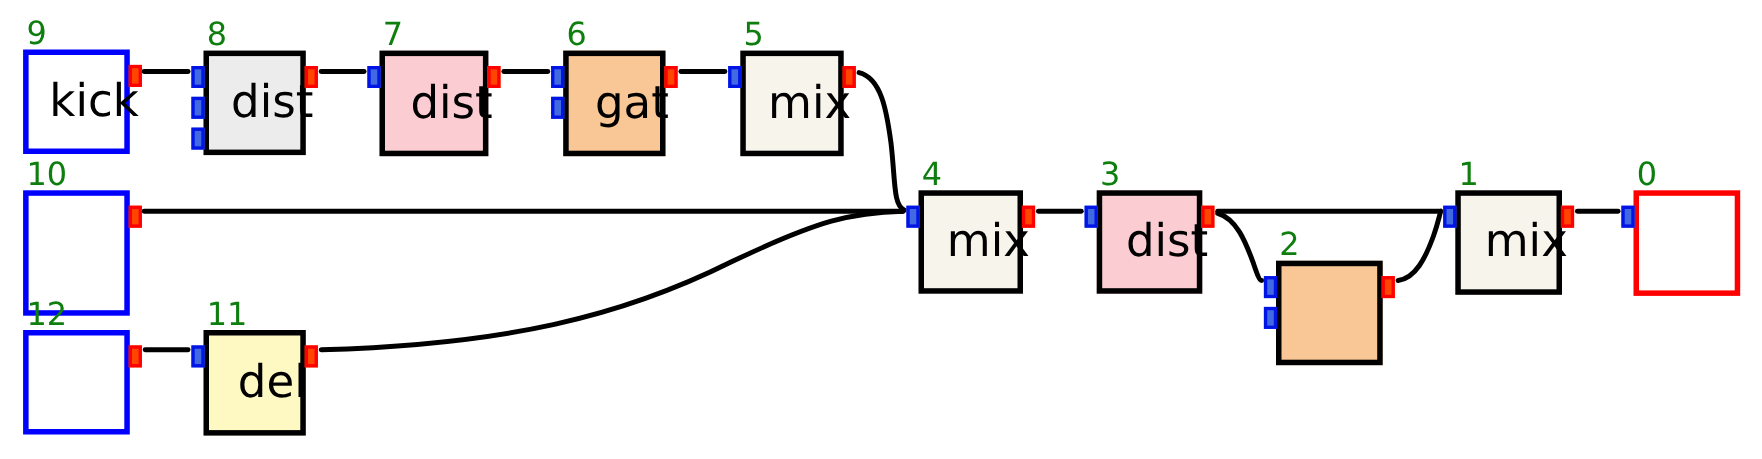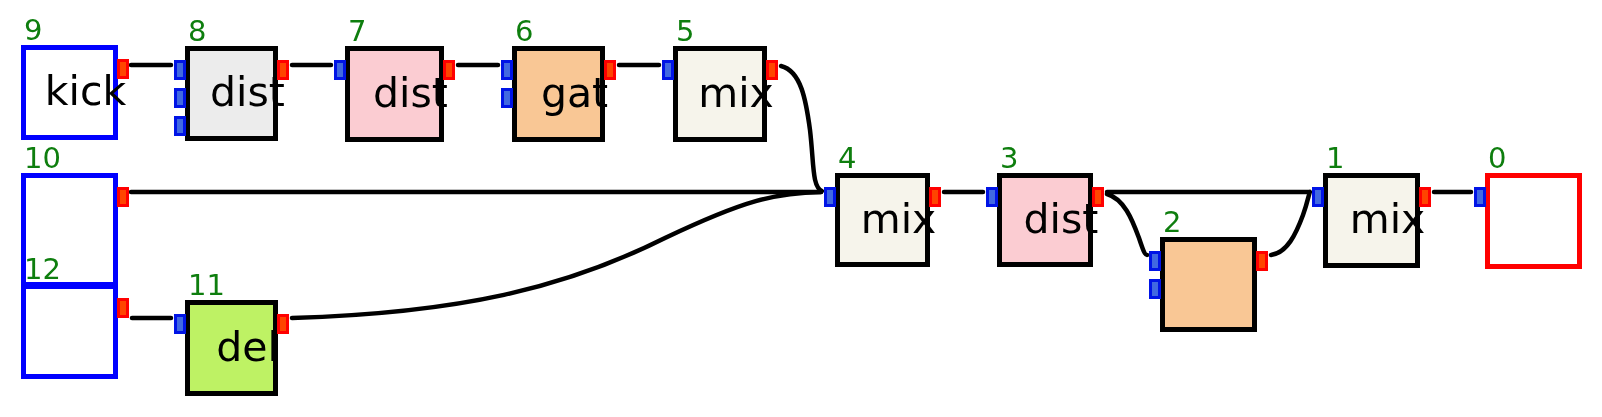--- a/index.html
+++ b/index.html
@@ -29,41 +29,41 @@
   }
   
   .b-blue{border-color:#0000ff;}
   .b-red{border-color:#ff0000;}
   
   .f-white{background:#ffffff;}
   .f-gray{background:#ececec;}
   .f-pink{background:#fbccd2;}
   .f-orange{background:#f9c795;}
   .f-cream{background:#f6f4eb;}
-  .f-lblue{background:#bef264;}
+  .f-lblue{background:#fef9c3;}
 
   
   .port{position:absolute;width:12px;height:20px;box-sizing:border-box;border:3px solid;}
   .port.in{left:-16px;background:#4169e1;border-color:#0014e6;}
   .port.out{right:-16px;background:#ff4500;border-color:#ff0000;}
   .p1{top:9px}.p2{top:37px}.p3{top:65px}
 
   
   #n-kick {left:21px;  top:45px;  width:97px; height:95px;}
   #n-bell {left:185px; top:46px;  width:93px; height:95px;}
   #n-dist7{left:345px; top:46px;  width:99px; height:96px;}
   #n-gat  {left:512px; top:46px;  width:93px; height:96px;}
   #n-mix5 {left:673px; top:46px;  width:94px; height:96px;}
   #n-sna  {left:21px;  top:173px; width:97px; height:114px;}
   #n-mix4 {left:835px; top:173px; width:95px; height:94px;}
   #n-dist3{left:997px; top:173px; width:96px; height:94px;}
   #n-cmp  {left:1160px;top:237px; width:97px; height:95px;}
   #n-mix1 {left:1323px;top:173px; width:97px; height:95px;}
   #n-out0 {left:1485px;top:173px; width:97px; height:96px;}
-  #n-hat  {left:21px;  top:284px; width:97px; height:95px;}
+  #n-hat  {left:21px;  top:300px; width:97px; height:95px;}
   #n-del  {left:185px; top:300px; width:93px; height:96px;}
 </style>
 </head>
 <body>
 
 <div id="canvas">
 
   <svg id="wires" width="1602" height="417" viewBox="0 0 1602 417">
     <path d="M131 65 H171"></path>
     <path d="M292 65 H331"></path>

